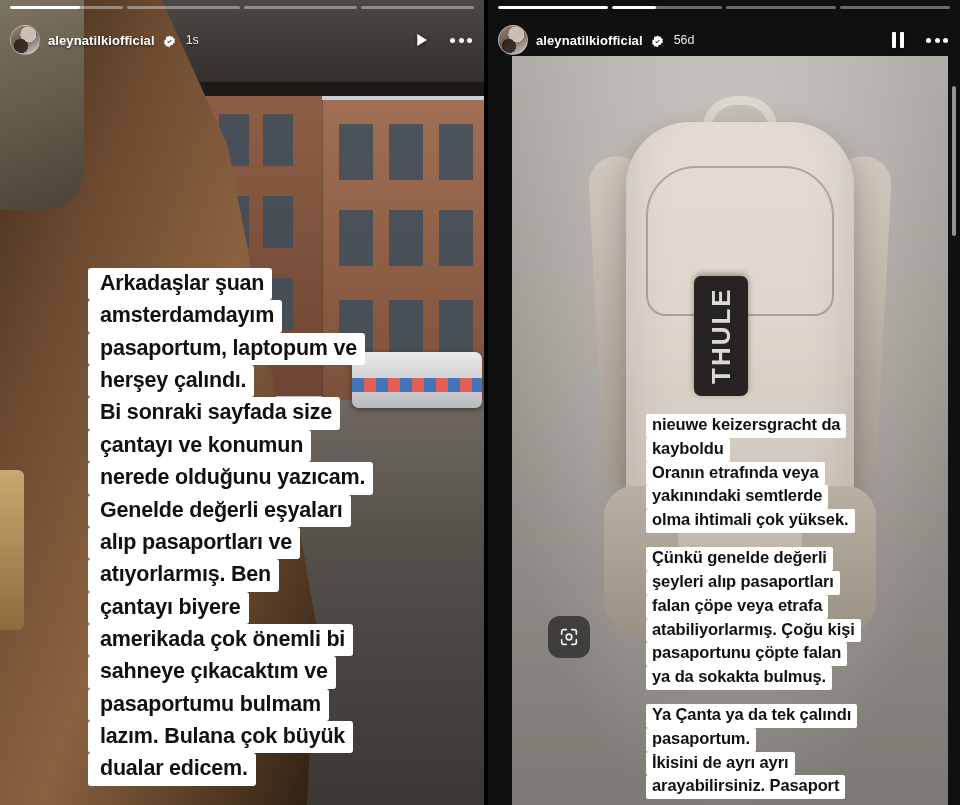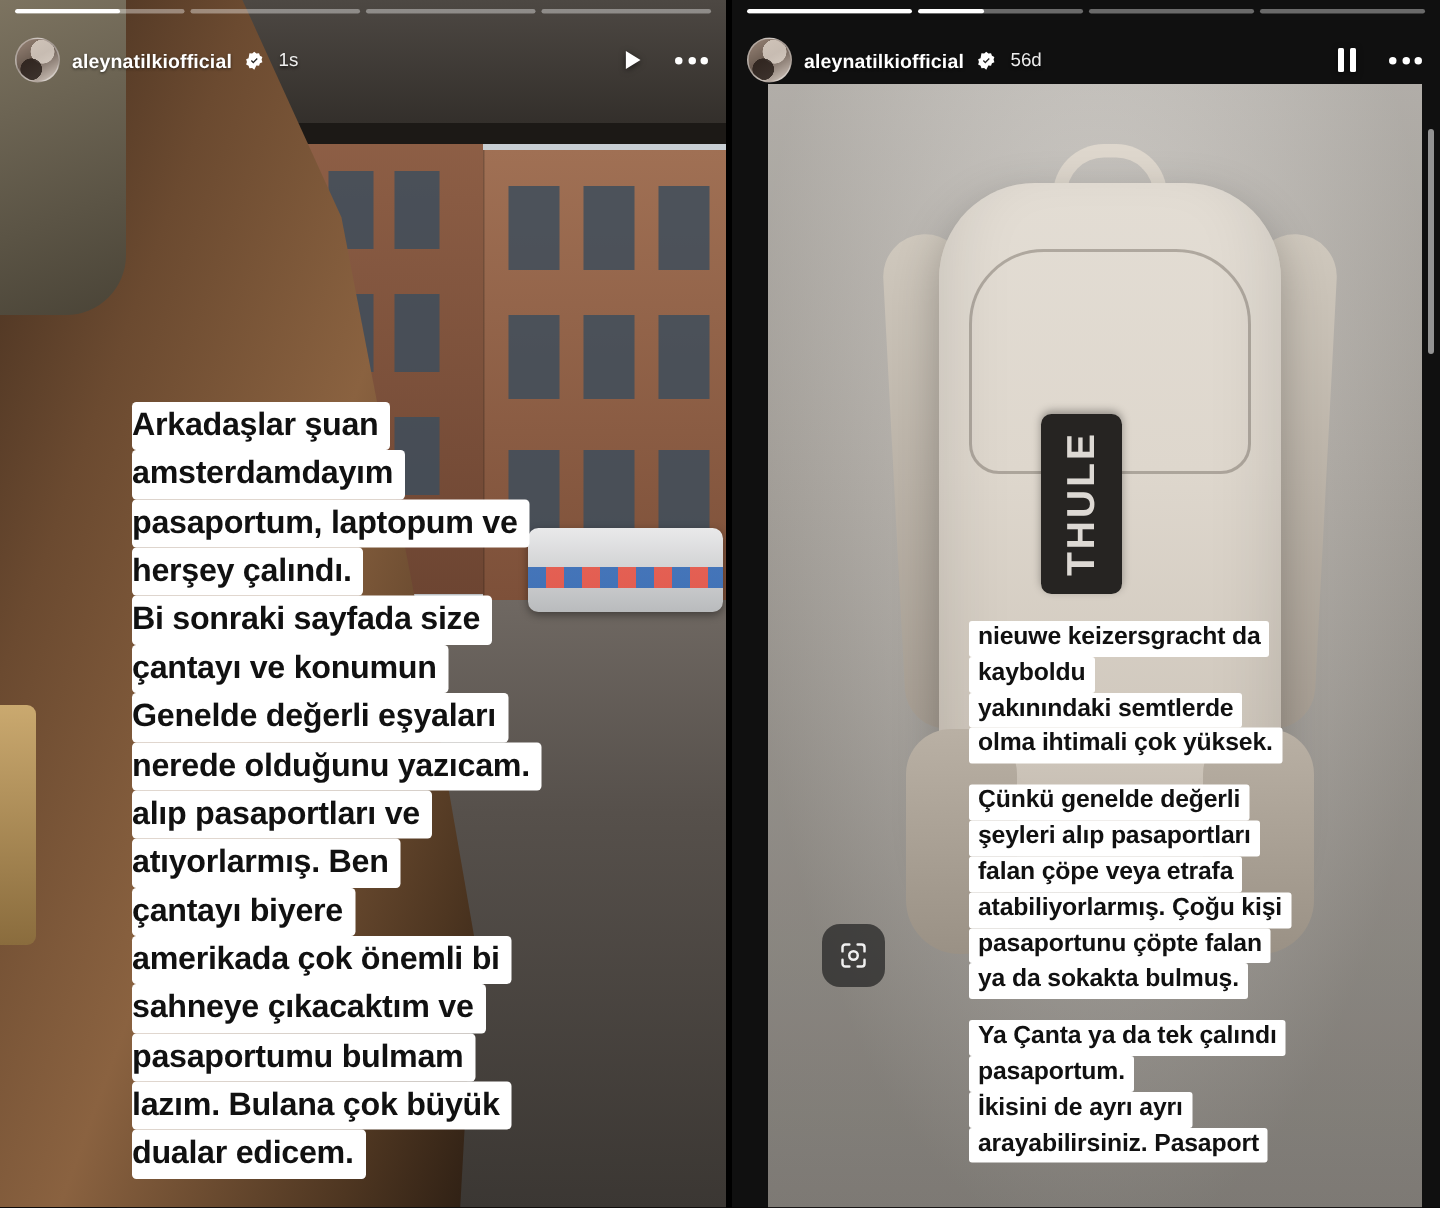--- a/index.html
+++ b/index.html
@@ -148,21 +148,21 @@
     position: absolute; left: 88px; top: 268px; width: 340px;
     z-index: 30;
     display: flex; flex-direction: column; align-items: flex-start;
   }
   .caption-left .line {
     background: #fff;
     color: #111;
     font-size: 21.5px;
     font-weight: bold;
     line-height: 1.04;
-    padding: 4px 8px 6px 0;
+    padding: 4px 8px 6px 12px;
     letter-spacing: -.2px;
     white-space: pre;
     border-radius: 3px;
   }
 
   
   .photo-right { position: absolute; inset: 0; background: #101010; }
   .shot {
     position: absolute; left: 24px; top: 56px; right: 12px; bottom: 0;
     background: linear-gradient(180deg,#c9c5bf 0%, #b6b1aa 35%, #8e8a84 100%);
@@ -323,22 +323,22 @@
         </span>
     </div>
 
     <div class="caption-left">
       <div class="line">Arkadaşlar şuan</div>
       <div class="line">amsterdamdayım</div>
       <div class="line">pasaportum, laptopum ve</div>
       <div class="line">herşey çalındı.</div>
       <div class="line">Bi sonraki sayfada size</div>
       <div class="line">çantayı ve konumun</div>
+      <div class="line">nerede olduğunu yazıcam.</div>
       <div class="line">Genelde değerli eşyaları</div>
-      <div class="line">nerede olduğunu yazıcam.</div>
       <div class="line">alıp pasaportları ve</div>
       <div class="line">atıyorlarmış. Ben</div>
       <div class="line">çantayı biyere</div>
       <div class="line">amerikada çok önemli bi</div>
       <div class="line">sahneye çıkacaktım ve</div>
       <div class="line">pasaportumu bulmam</div>
       <div class="line">lazım. Bulana çok büyük</div>
       <div class="line">dualar edicem.</div>
     </div>
   </div>
@@ -402,20 +402,21 @@
           <i></i>
           <i></i>
           <i></i>
         </span>
     </div>
 
     <div class="caption-right">
       <div class="grp">
         <div class="line">nieuwe keizersgracht da</div>
         <div class="line">kayboldu</div>
+        <div class="line">Oranın etrafında veya</div>
         <div class="line">yakınındaki semtlerde</div>
         <div class="line">olma ihtimali çok yüksek.</div>
       </div>
       <div class="grp">
         <div class="line">Çünkü genelde değerli</div>
         <div class="line">şeyleri alıp pasaportları</div>
         <div class="line">falan çöpe veya etrafa</div>
         <div class="line">atabiliyorlarmış. Çoğu kişi</div>
         <div class="line">pasaportunu çöpte falan</div>
         <div class="line">ya da sokakta bulmuş.</div>

